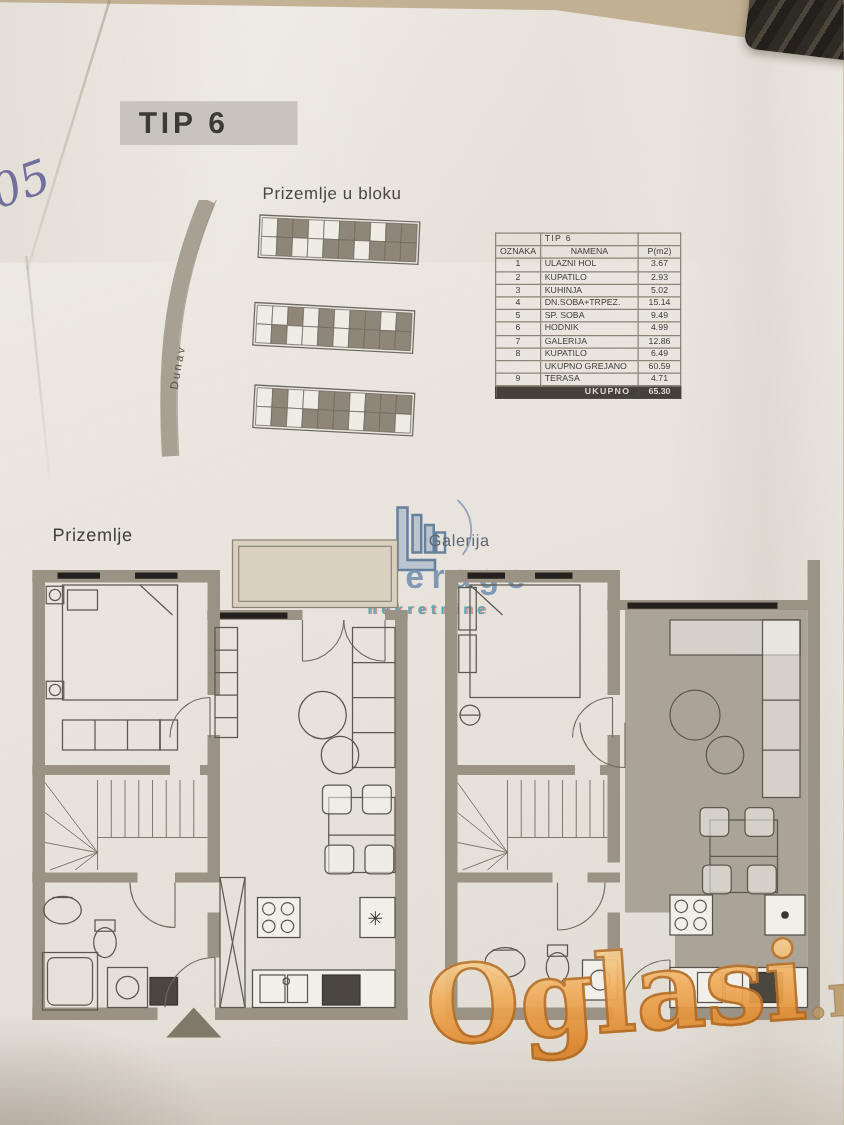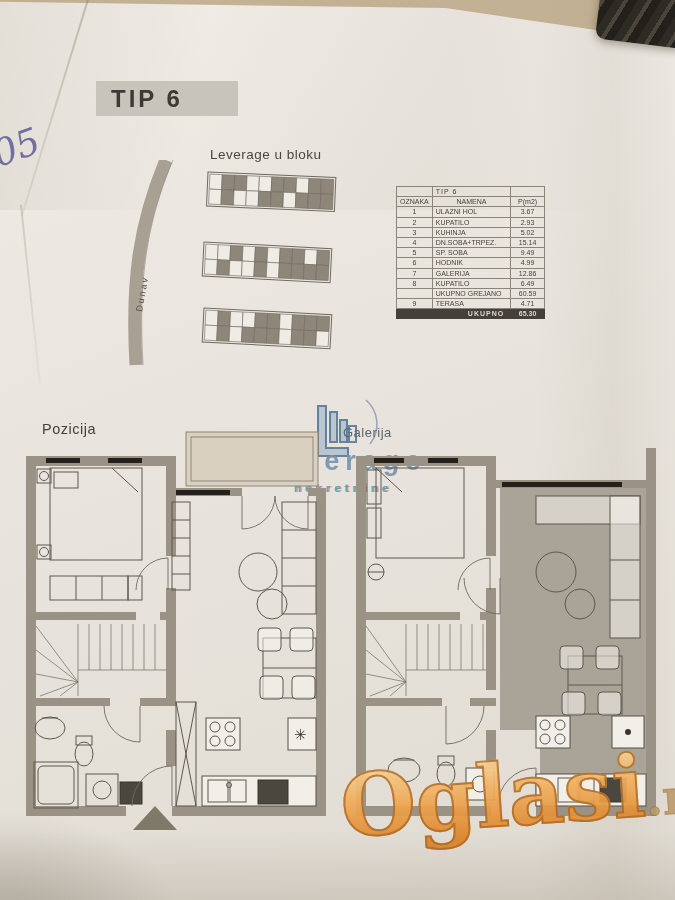--- a/index.html
+++ b/index.html
@@ -151,21 +151,21 @@
 
 <div class="paper"></div>
 <div class="shade-band-top"></div>
 <div class="shade-band-right"></div>
 <div class="dark-object"></div>
 <div class="crease"></div>
 <div class="crease2"></div>
 <div class="handwriting">05</div>
 
 <div class="tip-box">TIP 6</div>
-<div class="pozicija-label">Leverage u bloku</div>
+<div class="pozicija-label">Prizemlje u bloku</div>
 
 <svg class="strips-svg" width="250" height="210" viewBox="0 0 250 210">
   <path class="river" d="M54,0 C28,62 19,118 24,205"></path>
   <path class="river-edge" d="M61,0 C35,62 26,118 31,205"></path>
   <text class="river-text" transform="translate(30,152) rotate(-80)">Dunav</text>
   <g id="strips-root">
       <g transform="translate(96,12) rotate(2.5)">
         <rect x="2" y="2" width="12.4" height="15" class="strip-cell-l"></rect>
         <rect x="14.4" y="2" width="12.4" height="15" class="strip-cell-d"></rect>
         <rect x="26.8" y="2" width="12.4" height="15" class="strip-cell-d"></rect>
@@ -318,21 +318,21 @@
       <rect x="82" y="14" width="7" height="30"></rect>
       <rect x="92" y="22" width="7" height="22"></rect>
       <rect x="101" y="28" width="7" height="16" fill="none"></rect>
     </g>
   </svg>
   <div class="wm-gallery">Galerija</div>
   <div class="wm-brand">Leverage</div>
   <div class="wm-sub">nekretnine</div>
 </div>
 
-<div class="prizemlje-label">Pozicija</div>
+<div class="prizemlje-label">Prizemlje</div>
 
 <svg class="plan" style="left:20px;top:430px" width="312" height="400" viewBox="0 0 312 400">
 
   <rect class="terrace" x="166" y="2" width="132" height="54"></rect>
   <rect class="thin" x="171" y="7" width="122" height="44"></rect>
 
   <g>
     <rect class="wall" x="6" y="26" width="150" height="10"></rect>
     <rect class="wall" x="6" y="26" width="10" height="360"></rect>
     <rect class="wall" x="6" y="376" width="100" height="10"></rect>

